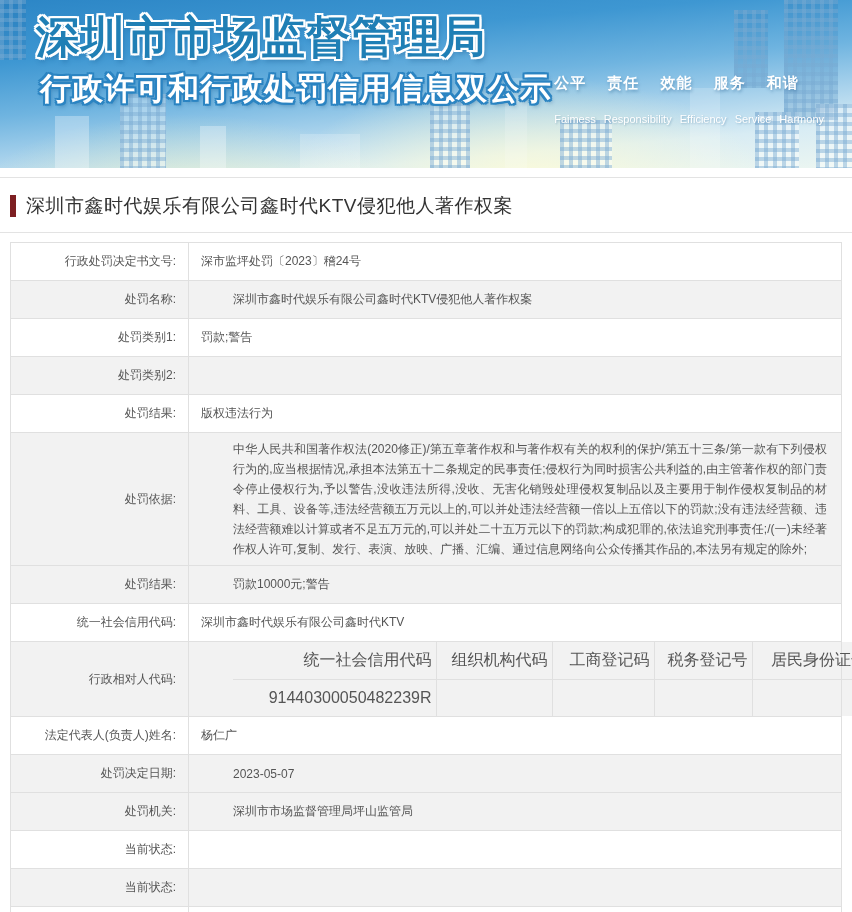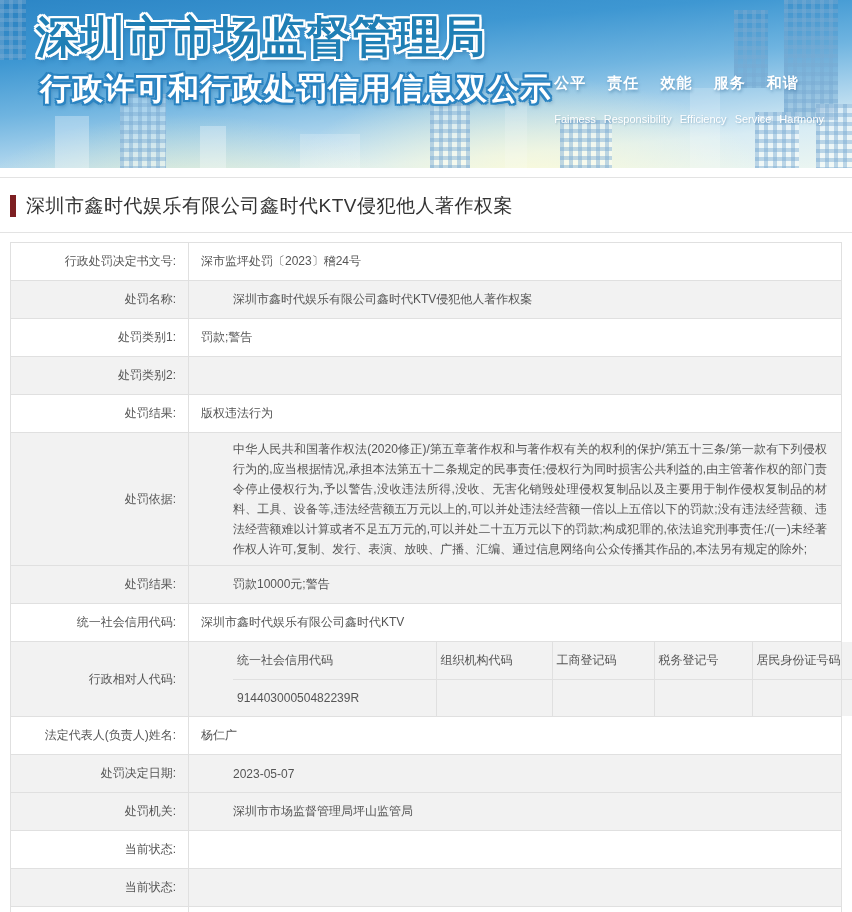--- a/index.html
+++ b/index.html
@@ -49,21 +49,21 @@
   .case-title{ font-size:19px; font-weight:400; color:#333; letter-spacing:.5px; }
 
   table.info{ width:832px; margin:9px 10px 0 10px; border-collapse:collapse; table-layout:fixed; }
   table.info td{ border:1px solid #e0e0e0; font-size:12px; color:#555; vertical-align:middle; }
   td.lbl{ width:178px; text-align:right; padding:10px 12px 10px 4px; height:35px; }
   td.val{ text-align:left; padding:10px 14px 10px 12px; color:#444; }
   tr.shaded td{ background:#f2f2f2;padding-left:44px; }
   td.longtext{ line-height:20px; padding-top:6px; padding-bottom:6px; text-align:justify; }
   td.code-cell{ padding:0; }
   table.code{ width:100%; border-collapse:collapse; table-layout:fixed; }
-  table.code td{ border:1px solid #e0e0e0; text-align:left; height:37px; padding:6px 4px; font-size:12px; color:#555; }
+  table.code td{ border:1px solid #e0e0e0; text-align:right; height:37px; padding:6px 4px; font-size:16px; color:#555; }
   table.code tr:first-child td{ border-top:none; }
   table.code tr:last-child td{ border-bottom:none;margin-top:37px; }
   table.code td:first-child{ border-left:none; }
   table.code td:last-child{ border-right:none; }
   .c0{width:203px}.c1{width:116px}.c2{width:102px}.c3{width:98px}.c4{width:135px}
 </style>
 </head>
 <body>
 
 <div class="banner">

